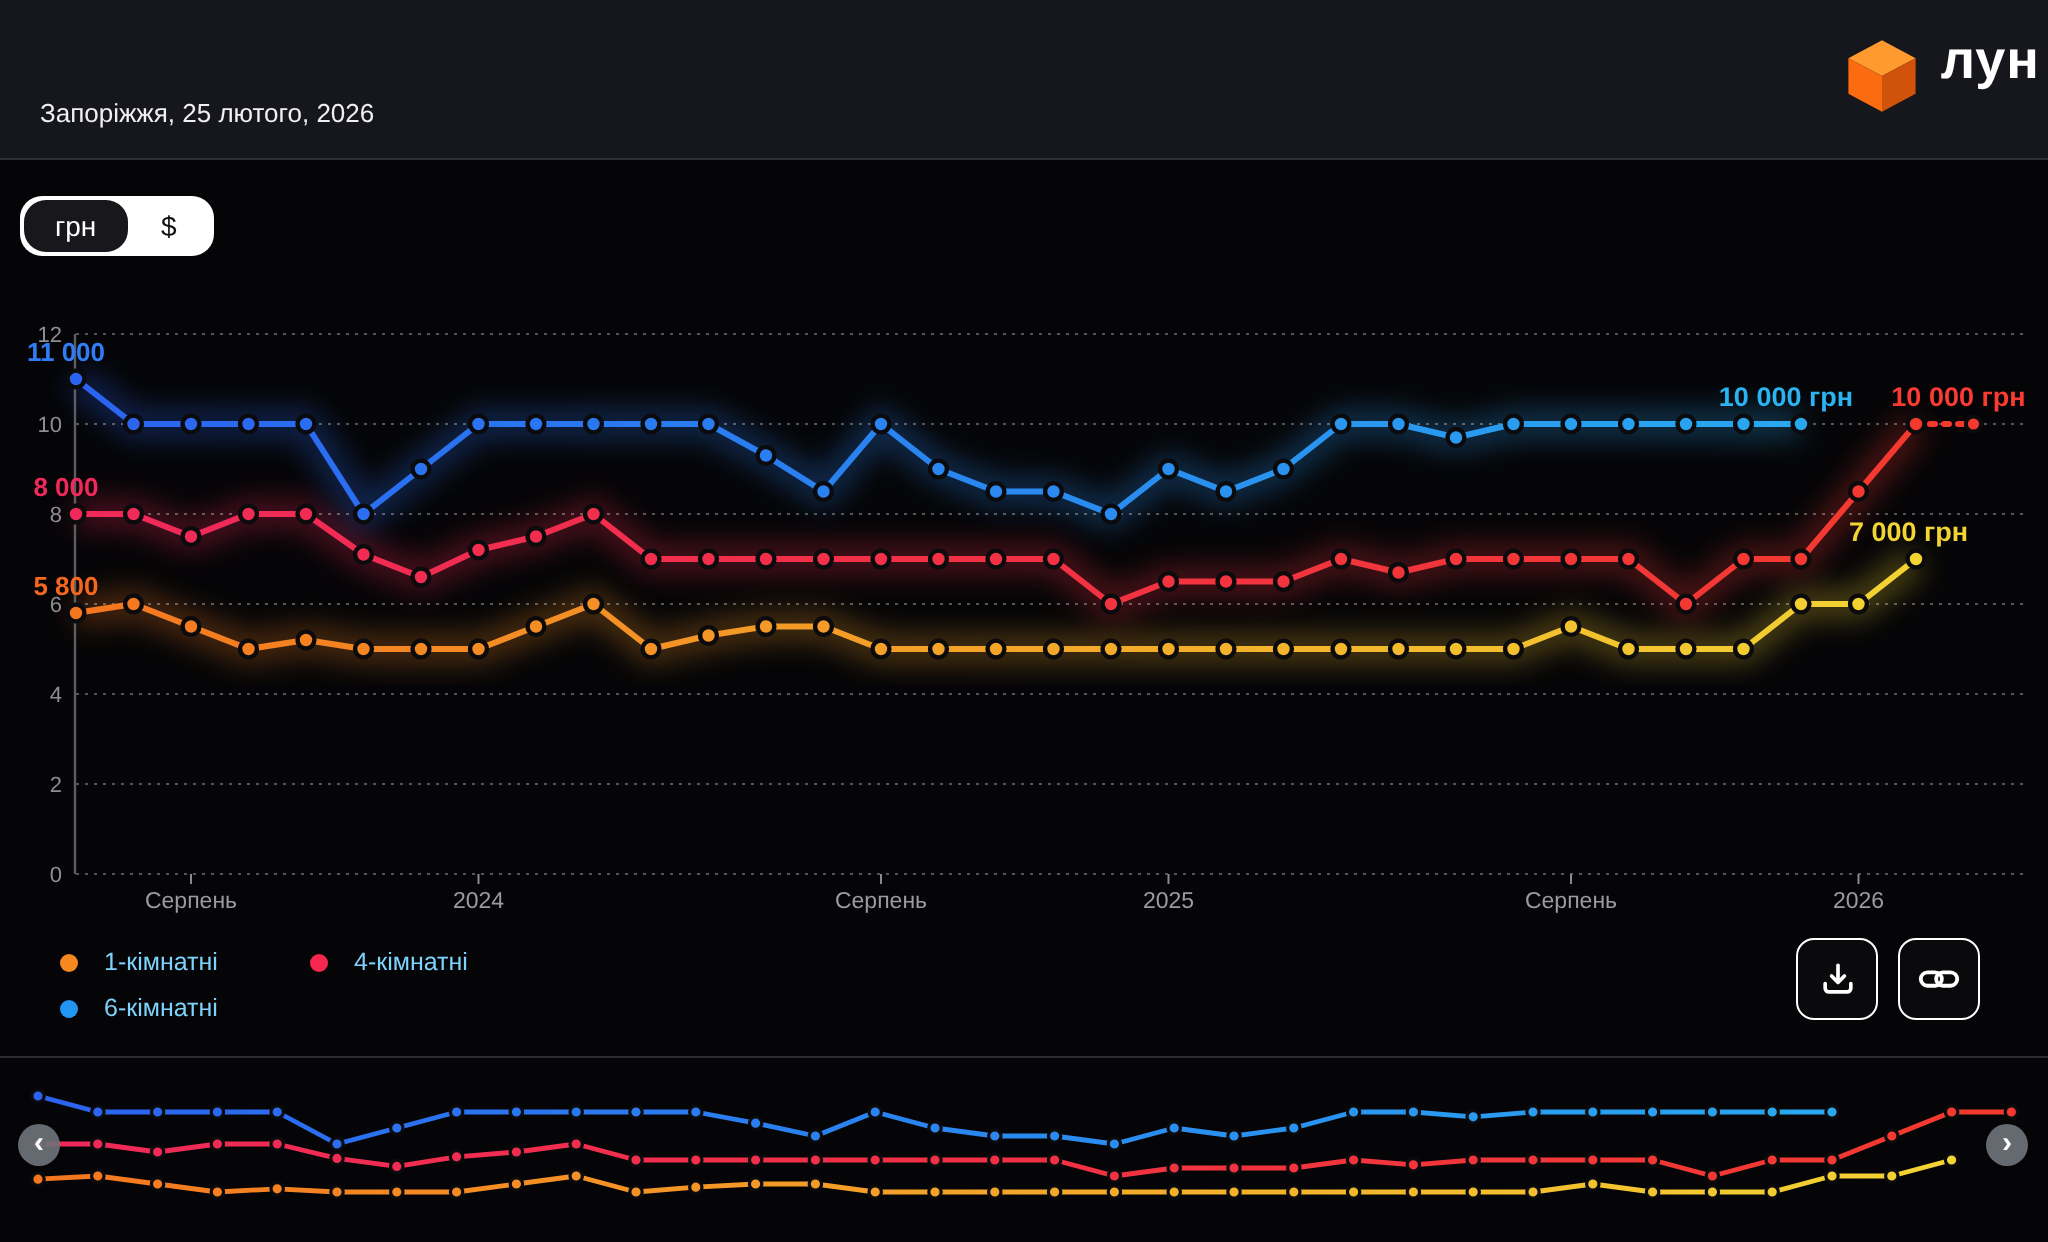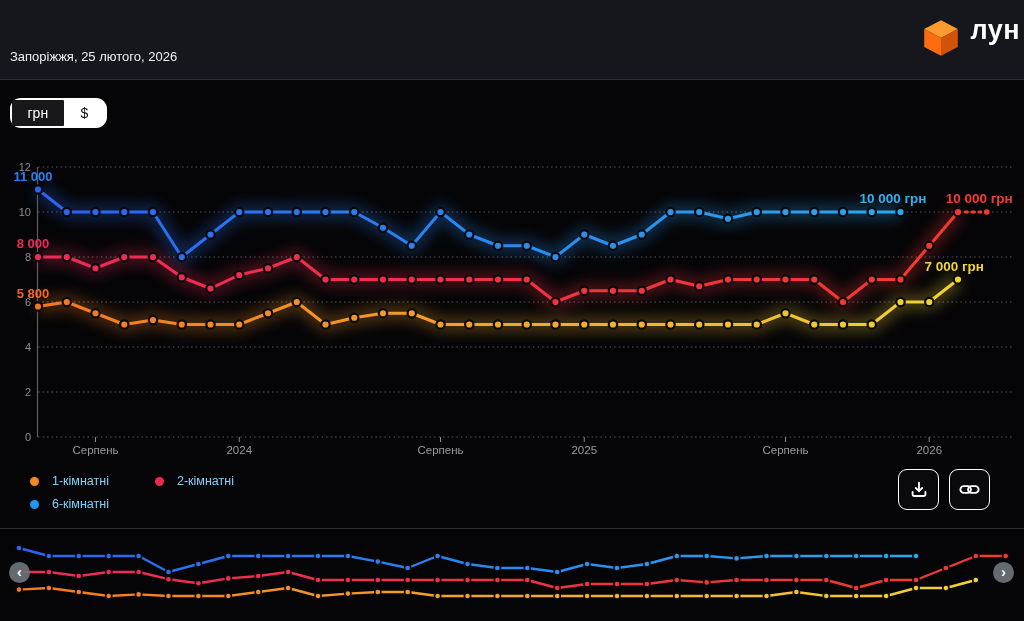--- a/index.html
+++ b/index.html
@@ -1,26 +1,26 @@
 <!DOCTYPE html>
 <html><head>
 <meta charset="utf-8">
 <style>
   html,body{margin:0;padding:0;background:#050507;}
   body{width:1024px;height:621px;position:relative;overflow:hidden;
        font-family:"Liberation Sans","DejaVu Sans",sans-serif;color:#fff;}
   .header{position:absolute;top:0;left:0;width:1024px;height:80px;background:#16161d;
           border-bottom:1px solid #2e2e38;box-sizing:border-box;}
   .page-title{position:absolute;left:10px;top:12px;font-size:21px;font-weight:700;margin:0;letter-spacing:.2px;}
-  .page-subtitle{position:absolute;left:10px;top:49px;font-size:13px;color:#f0f0f2;}
+  .page-subtitle{position:absolute;left:20px;top:49px;font-size:13px;color:#f0f0f2;}
   .logo{position:absolute;right:4px;top:17px;display:flex;align-items:flex-start;gap:8px;}
   .logo-text{font-size:27px;font-weight:700;line-height:1;letter-spacing:.5px;}
   .toggle{position:absolute;left:10px;top:98px;width:97px;height:30px;background:#fff;
           border-radius:11px;display:flex;padding:2px;box-sizing:border-box;}
-  .seg{border:none;outline:none;background:transparent;color:#111;font-size:14px;border-radius:1px;
+  .seg{border:none;outline:none;background:transparent;color:#111;font-size:14px;border-radius:11px;
        display:flex;align-items:center;justify-content:center;cursor:pointer;
        font-family:inherit;padding:0;}
   .seg.sel{background:#17171c;color:#fff;}
   .seg-uah{flex:1.25;}
   .seg-usd{flex:1;}
   #main-chart{position:absolute;top:160px;left:0;}
   #nav-chart{position:absolute;top:535px;left:0;}
   .legend{position:absolute;left:30px;top:474px;display:grid;grid-template-columns:125px auto;
           grid-row-gap:9px;}
   .legend-item{display:flex;align-items:center;gap:13px;font-size:12.5px;color:#7dd3fc;}
@@ -214,21 +214,21 @@
     <text x="926.5" y="43" text-anchor="end" font-size="13.5" font-weight="bold" fill="#2bb3f2">10 000 грн</text>
   </svg>
 
 <div class="legend">
   <div class="legend-item">
     <span class="ldot" style="background: rgb(245, 136, 31);"></span>
     <span>1-кімнатні</span>
   </div>
   <div class="legend-item">
     <span class="ldot" style="background: rgb(245, 39, 78);"></span>
-    <span>2-кімнатні</span>
+    <span>4-кімнатні</span>
   </div>
   <div class="legend-item">
     <span class="ldot" style="background: rgb(33, 150, 243);"></span>
     <span>6-кімнатні</span>
   </div>
 </div>
 
 <div class="actions">
   <button class="icon-btn">
     <svg width="22" height="22" viewBox="0 0 24 24" fill="none" stroke="#fff" stroke-width="2" stroke-linecap="round" stroke-linejoin="round">

